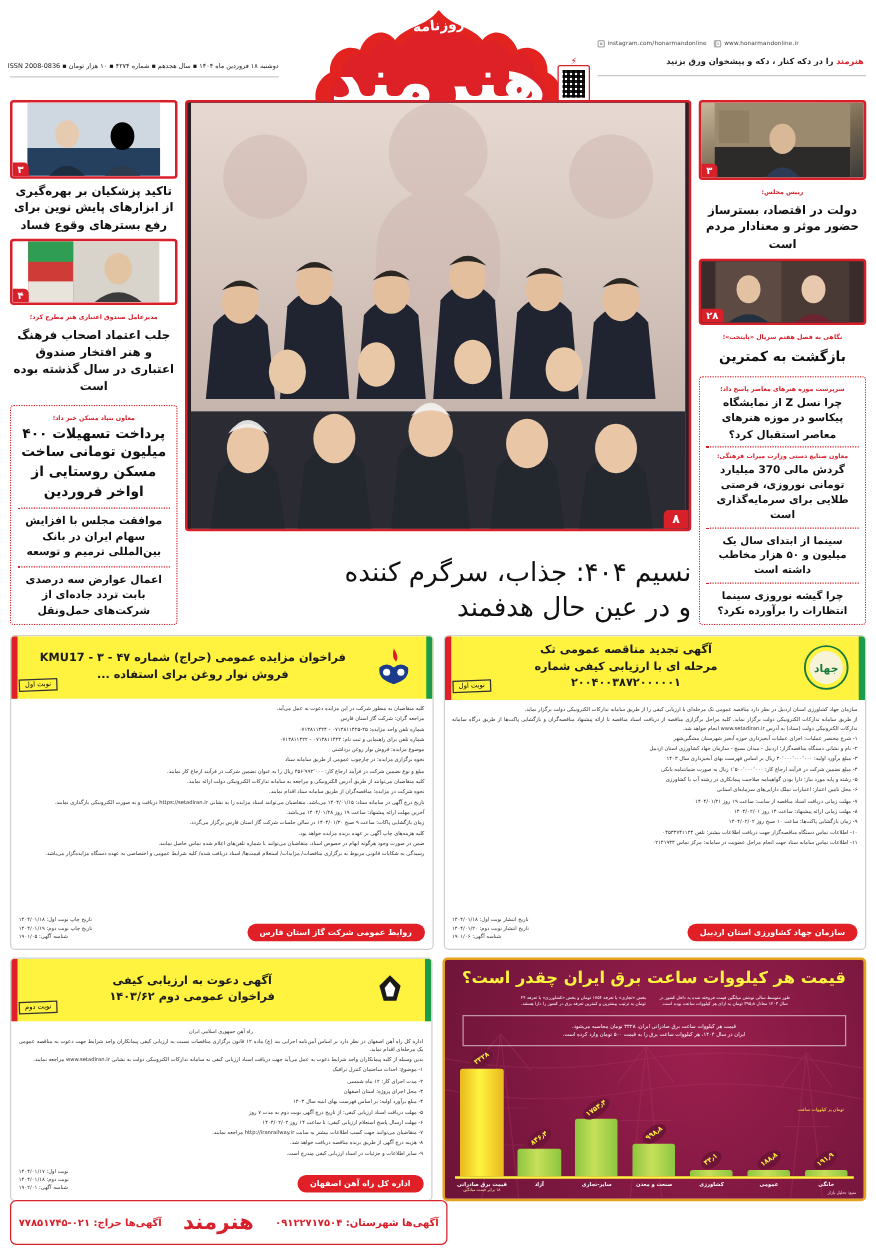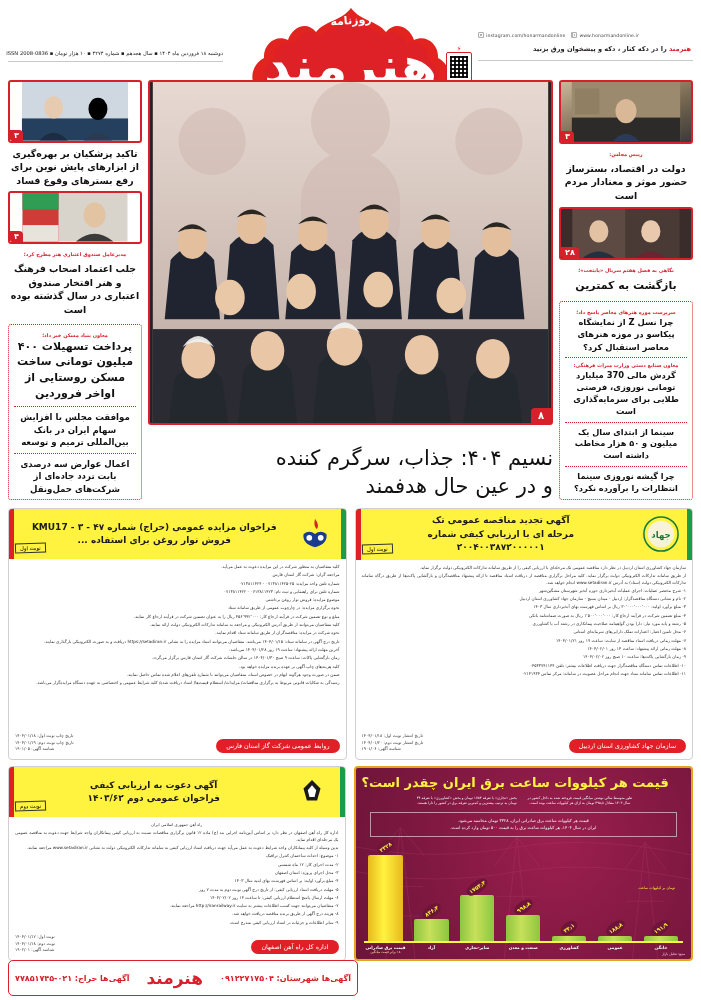--- a/index.html
+++ b/index.html
@@ -76,30 +76,30 @@
   .ad-head .rbar { position:absolute; left:0; top:0; bottom:0; width:5px; background:#e02026;}
   .ad-logo { width:40px; height:40px; flex:0 0 40px; display:flex; align-items:flex-end;
       justify-content:center; flex-direction:column; margin-right:6px;}
   .ad-title { flex:1; text-align:center; font-size:9px; font-weight:bold; color:#1a1a1a; line-height:1.5;}
   .ad-badge { position:absolute; left:6px; bottom:6px; font-size:5.4px; border:.8px solid #333;
       padding:1px 4px; background:#fff33f; transform:rotate(-2deg); }
   .ad-body { flex:1; padding:5px 6px; font-size:4.2px; line-height:1.62; color:#2a2a2a;
       text-align:justify; overflow:hidden; }
   .ad-body p { margin-bottom:1.5px; }
   .ad-foot { padding:4px 6px 6px; display:flex; justify-content:space-between; align-items:flex-end; }
-  .ad-sign { background:#e02026; color:#fff; font-size:6.4px; font-weight:normal;
+  .ad-sign { background:#e02026; color:#fff; font-size:6.4px; font-weight:bold;
       padding:3px 10px; border-radius:9px; }
   .ad-dates { font-size:4.2px; color:#333; text-align:left; line-height:1.6;}
 
   
   .chart-card { flex:1; border-radius:4px; position:relative; overflow:hidden;
       background:radial-gradient(circle at 60% 40%,#9c1f4e 0%,#7e1840 60%,#6d1438 100%);
       border:2px solid #e6a21c; }
   .pylon { position:absolute; inset:0; opacity:.28; }
-  .ch-title { position:relative; text-align:left; font-size:13px; font-weight:bold;
+  .ch-title { position:relative; text-align:center; font-size:13px; font-weight:bold;
       color:#fff33f; padding:7px 6px 2px; line-height:1.3; }
   .ch-notes { position:relative; display:flex; gap:8px; padding:2px 10px 0; justify-content:center;}
   .ch-note { font-size:3.5px; color:#fff; line-height:1.6; text-align:center; max-width:105px; }
   .ch-callout { position:relative; margin:5px 14px 0; border:.8px solid rgba(255,255,255,.55);
       padding:4px 6px; font-size:4.2px; color:#fff; line-height:1.75; text-align:center; }
   .ch-plot { position:relative; height:100px; margin:4px 8px 0; display:flex;
       align-items:flex-end; justify-content:space-between; gap:2px;}
   .bcol { flex:1; display:flex; flex-direction:column; align-items:center; justify-content:flex-end; height:100%;}
   .bval { background:#6d1438; color:#fff33f; font-size:5.4px; font-weight:bold;
       border-radius:50%; padding:3px 3px; margin-bottom:2px; transform:rotate(-35deg);

